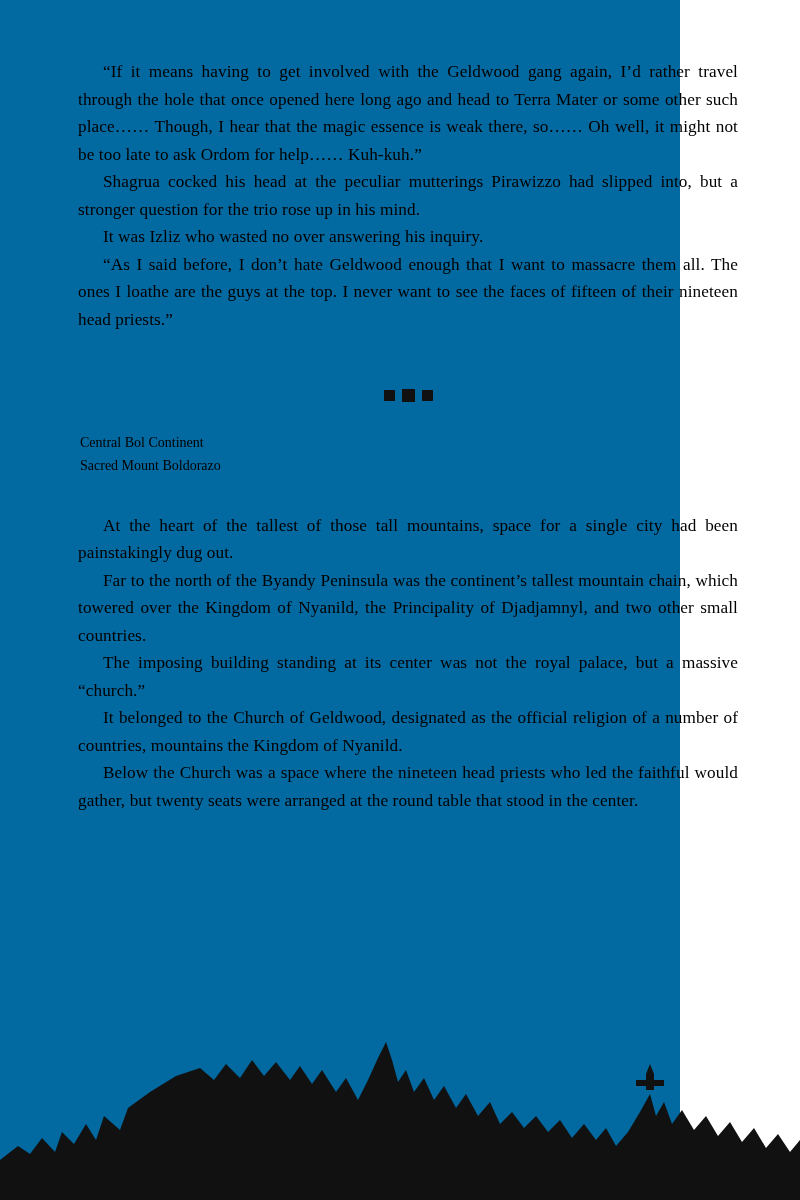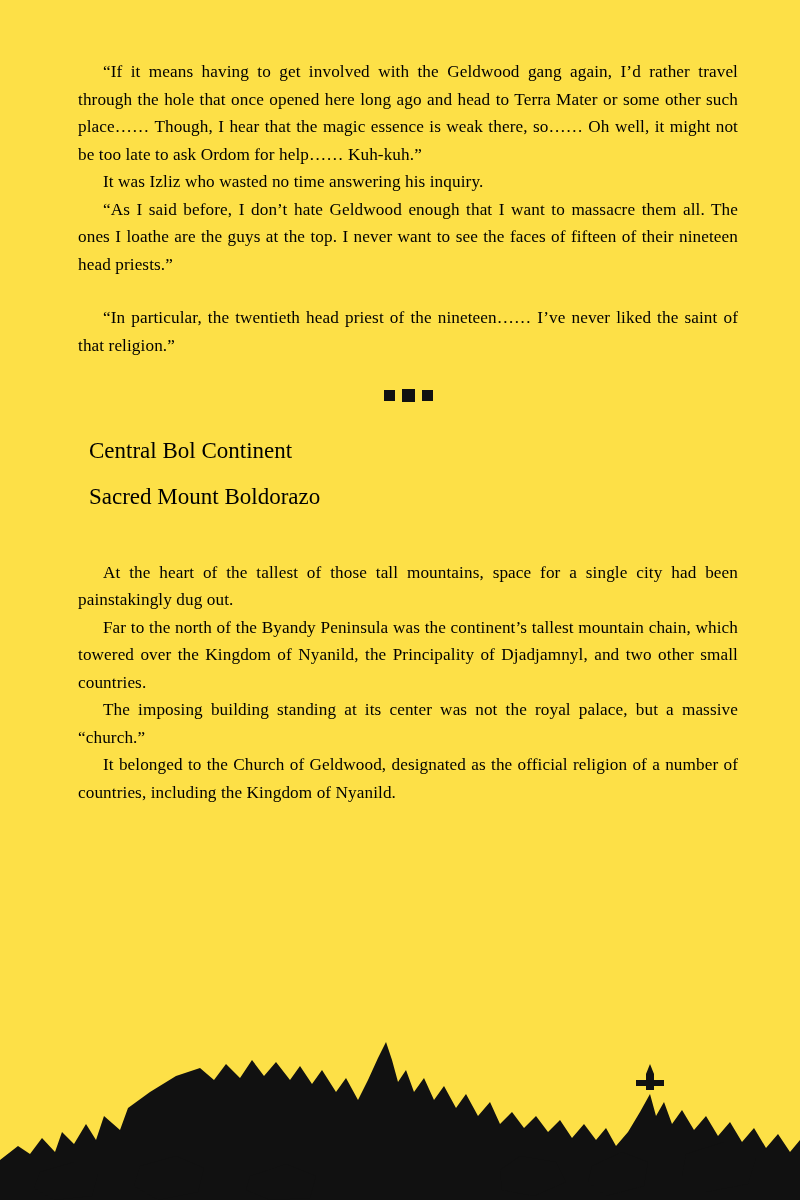--- a/index.html
+++ b/index.html
@@ -11,23 +11,23 @@
     width: 800px;
     height: 1200px;
     position: relative;
     overflow: hidden;
     font-family: "Liberation Serif", serif;
     color: #000000;
   }
   .page {
     position: absolute;
     left: 0; top: 0;
-    width: 800px;
+    width: 680px;
     height: 1200px;
-    background: #fde047;
+    background: #0369a1;
   }
   .text-column {
     position: absolute;
     left: 78px;
     top: 58px;
     width: 660px;
   }
   p.para {
     margin: 0;
     text-indent: 1.45em;
@@ -54,66 +54,67 @@
   .divider .sq.mid {
     width: 13px;
     height: 13px;
   }
 
   .location-block {
     margin: 0;
     padding-left: 2px;
   }
   .location-block .line {
-    font-size: 23px;
+    font-size: 14px;
     line-height: 1.62;
-    margin: 9px;
+    margin: 0;
   }
 
   .silhouette {
     position: absolute;
     left: 0;
     bottom: 0;
     width: 800px;
     height: 180px;
     pointer-events: none;
   }
 </style>
 </head>
 <body>
 
 <div class="page">
 
   <div class="text-column">
 
     <p class="para">“If it means having to get involved with the Geldwood gang again, I’d rather travel through the hole that once opened here long ago and head to Terra Mater or some other such place…… Though, I hear that the magic essence is weak there, so…… Oh well, it might not be too late to ask Ordom for help…… Kuh-kuh.”</p>
-    <p class="para">It was Izliz who wasted no time answering his inquiry.</p>
+    <p class="para">Shagrua cocked his head at the peculiar mutterings Pirawizzo had slipped into, but a stronger question for the trio rose up in his mind.</p>
+    <p class="para">It was Izliz who wasted no over answering his inquiry.</p>
     <p class="para">“As I said before, I don’t hate Geldwood enough that I want to massacre them all. The ones I loathe are the guys at the top. I never want to see the faces of fifteen of their nineteen head priests.”</p>
 
     <div class="gap-med"></div>
 
-    <p class="para">“In particular, the twentieth head priest of the nineteen…… I’ve never liked the saint of that religion.”</p>
 
     <div class="divider">
       <span class="sq"></span>
       <span class="sq mid"></span>
       <span class="sq"></span>
     </div>
 
     <div class="location-block">
       <p class="line">Central Bol Continent</p>
       <p class="line">Sacred Mount Boldorazo</p>
     </div>
 
     <div class="gap-large"></div>
 
     <p class="para">At the heart of the tallest of those tall mountains, space for a single city had been painstakingly dug out.</p>
     <p class="para">Far to the north of the Byandy Peninsula was the continent’s tallest mountain chain, which towered over the Kingdom of Nyanild, the Principality of Djadjamnyl, and two other small countries.</p>
     <p class="para">The imposing building standing at its center was not the royal palace, but a massive “church.”</p>
-    <p class="para">It belonged to the Church of Geldwood, designated as the official religion of a number of countries, including the Kingdom of Nyanild.</p>
+    <p class="para">It belonged to the Church of Geldwood, designated as the official religion of a number of countries, mountains the Kingdom of Nyanild.</p>
+    <p class="para">Below the Church was a space where the nineteen head priests who led the faithful would gather, but twenty seats were arranged at the round table that stood in the center.</p>
 
   </div>
 
   <svg class="silhouette" viewBox="0 0 800 180" preserveAspectRatio="none">
     <path fill="#111111" d="M0,180 L0,140 L18,126 L30,134 L42,118 L55,132 L62,112 L74,124 L86,104 L96,120 L104,96 L120,110 L128,88 L150,72 L176,56 L200,48 L214,60 L226,44 L240,58 L252,40 L264,56 L276,42 L290,60 L300,46 L312,64 L322,50 L336,72 L346,58 L358,80 L368,60 L378,38 L386,22 L392,40 L398,62 L406,50 L414,72 L424,58 L434,80 L444,66 L456,88 L466,74 L478,96 L490,82 L500,104 L512,92 L524,108 L536,96 L548,112 L560,100 L572,118 L584,104 L596,120 L606,108 L616,126 L628,112 L640,92 L650,74 L656,96 L664,82 L672,104 L682,90 L694,110 L706,96 L718,116 L730,102 L742,122 L754,108 L766,128 L778,114 L790,132 L800,120 L800,180 Z"></path>
     <path fill="#111111" d="M646,70 L654,70 L654,54 L650,44 L646,54 Z"></path>
     <path fill="#111111" d="M636,60 L664,60 L664,66 L636,66 Z"></path>
     <path fill="#111111" d="M500,150 L520,136 L556,142 L566,162 L534,176 L502,170 Z"></path>
     <path fill="#111111" d="M592,146 L622,132 L648,142 L644,166 L606,176 L588,162 Z"></path>
     <path fill="#111111" d="M686,134 L724,122 L756,138 L748,164 L706,172 L682,156 Z"></path>

